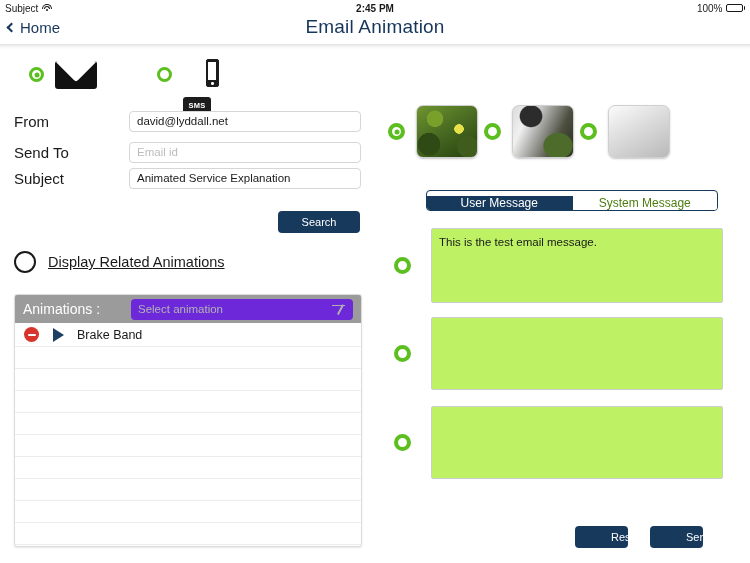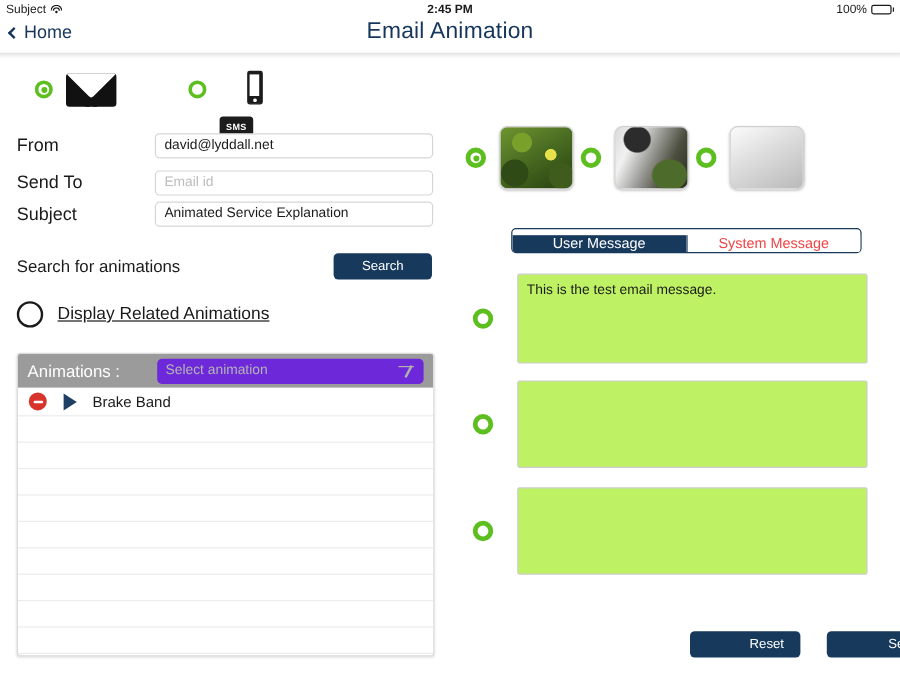--- a/index.html
+++ b/index.html
@@ -184,35 +184,35 @@
       radial-gradient(ellipse at 30% 20%, #2c2c2c 0 18%, transparent 20%),
       linear-gradient(115deg, #d9dada 0%, #f1f1f1 22%, #9a9b96 48%, #4c4e3f 72%, #2b2f20 100%); }
   .thumb-empty { background: linear-gradient(150deg,#fbfbfb 0%, #dcdcdc 45%, #b9b9b9 100%); }
 
   .seg {
     position: absolute; left: 426px; top: 190px; width: 292px; height: 21px;
     border: 1px solid #16395c; border-radius: 4px; display: flex; overflow: hidden; align-items: flex-end;
   }
   .seg-btn {
     flex: 1; display: flex; align-items: center; justify-content: center;
-    font-size: 12px; cursor: pointer; background: #fff; color: #ef4444;
+    font-size: 12px; cursor: pointer; background: #fff; color: #4d7c0f;
   }
   .seg-btn.active { background: #16395c; color: #fff; }
   .seg-btn + .seg-btn { border-left: 1px solid #16395c; }
 
   .msg-block { position: absolute; display: flex; align-items: center; }
   .msg-radio { margin-right: 20px; }
   .ta {
     width: 292px; border: 1px solid #cdcdcd; border-radius: 2px; background: #bef264;
     font-family: "Liberation Sans", sans-serif; font-size: 11.5px; color: #1a1a1a;
     padding: 6px 7px; resize: none; outline: none; line-height: 1.3;
   }
 
   .bottom-btns { position: absolute; left: 575px; top: 526px; display: flex; gap: 22px; }
-  .bottom-btns button { width: 92px; height: 22px; padding-left: 36px; }
+  .bottom-btns button { width: 53px; height: 22px; padding-left: 36px; }
 </style>
 </head>
 <body>
 
 <div class="screen">
 
   <div class="statusbar">
     <div class="sb-left">
       <span>Subject</span>
       <span class="wifi-ico">
@@ -256,21 +256,20 @@
   </div>
   <div class="form-row" style="top:141px;">
     <span class="form-label">Send To</span>
     <input class="tf" placeholder="Email id" style="">
   </div>
   <div class="form-row" style="top:167px;">
     <span class="form-label">Subject</span>
     <input class="tf" placeholder="" value="Animated Service Explanation" style="">
   </div>
 
-  <div class="search-label">Search for animations</div>
   <button class="btn-navy search-btn">Search</button>
 
   <div class="disp-rel">
     <span class="circle-cb"></span>
     <span class="disp-rel-label">Display Related Animations</span>
   </div>
 
   <div class="anim-panel">
     <div class="anim-head">
       <span class="anim-head-label">Animations :</span>

